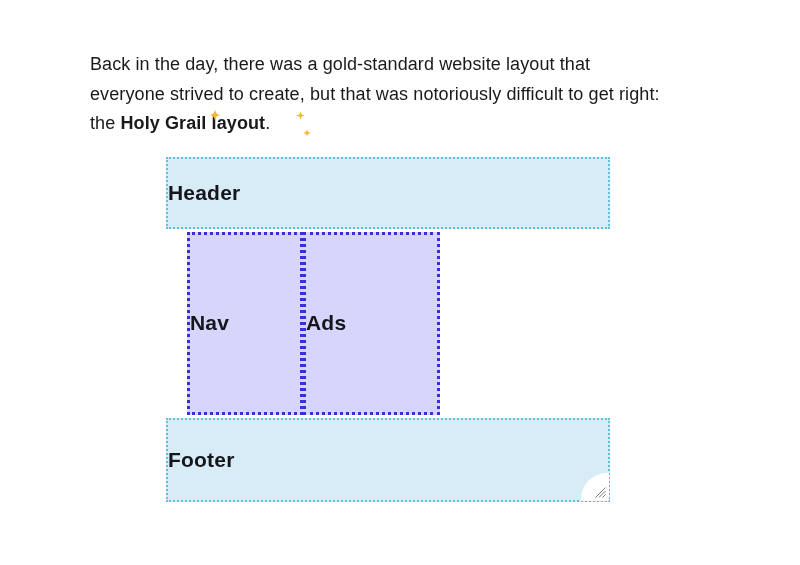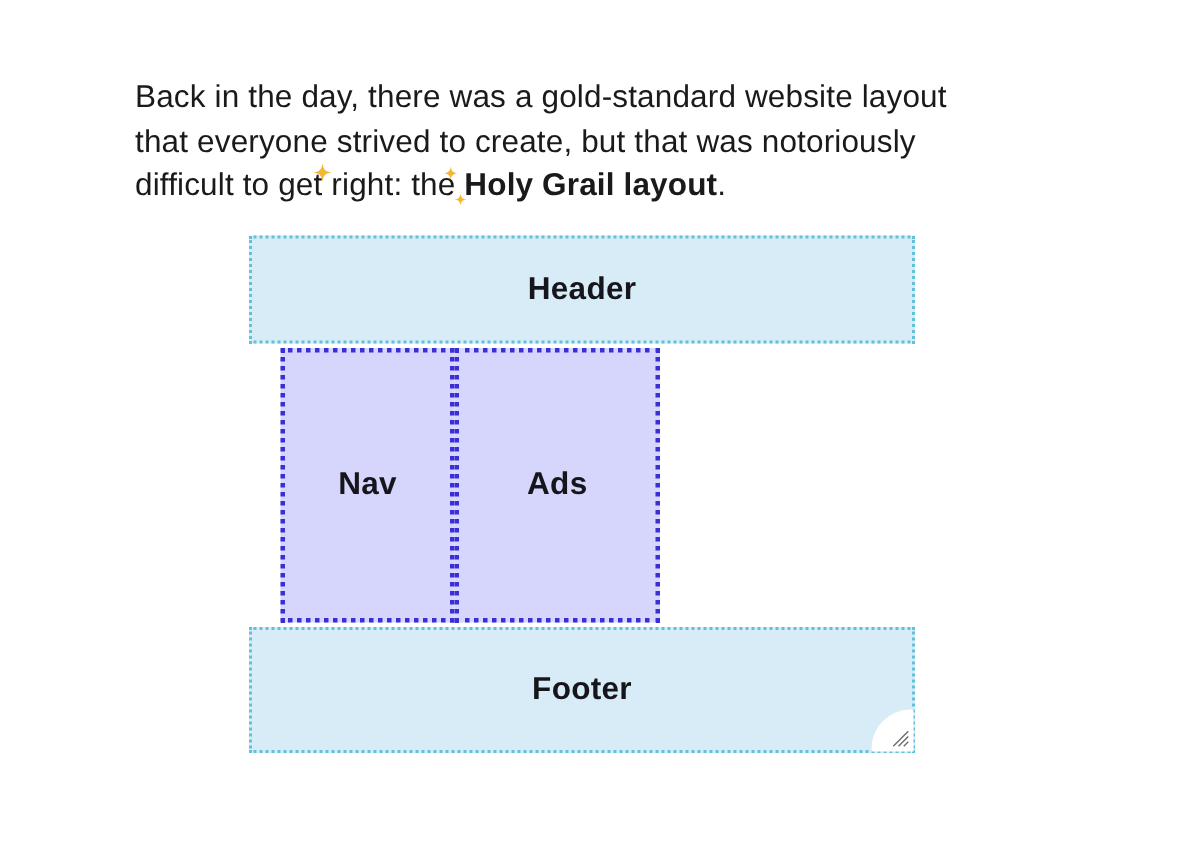--- a/index.html
+++ b/index.html
@@ -14,21 +14,21 @@
     overflow: hidden;
     position: relative;
   }
 
   
   .prose {
     position: absolute;
     left: 90px;
     top: 50px;
     width: 575px;
-    font-size: 21px;
+    font-size: 18px;
     line-height: 29.5px;
     color: #1a1a1a;
     letter-spacing: 0.1px;
   }
   .prose b {
     font-weight: 700;
   }
 
   .sparkle {
     position: absolute;
@@ -52,21 +52,21 @@
     display: flex;
     width: 100%;
     box-sizing: border-box;
     padding-left: 21px;
   }
 
   .hg-box {
     box-sizing: border-box;
     display: flex;
     align-items: center;
-    justify-content: center;
+    justify-content: flex-start;
     font-size: 21px;
     font-weight: 700;
     color: #15151b;
     letter-spacing: 0.2px;
   }
 
   .hg-header {
     height: 76px;
     width: 100%;
     background: #d7ecf6;

